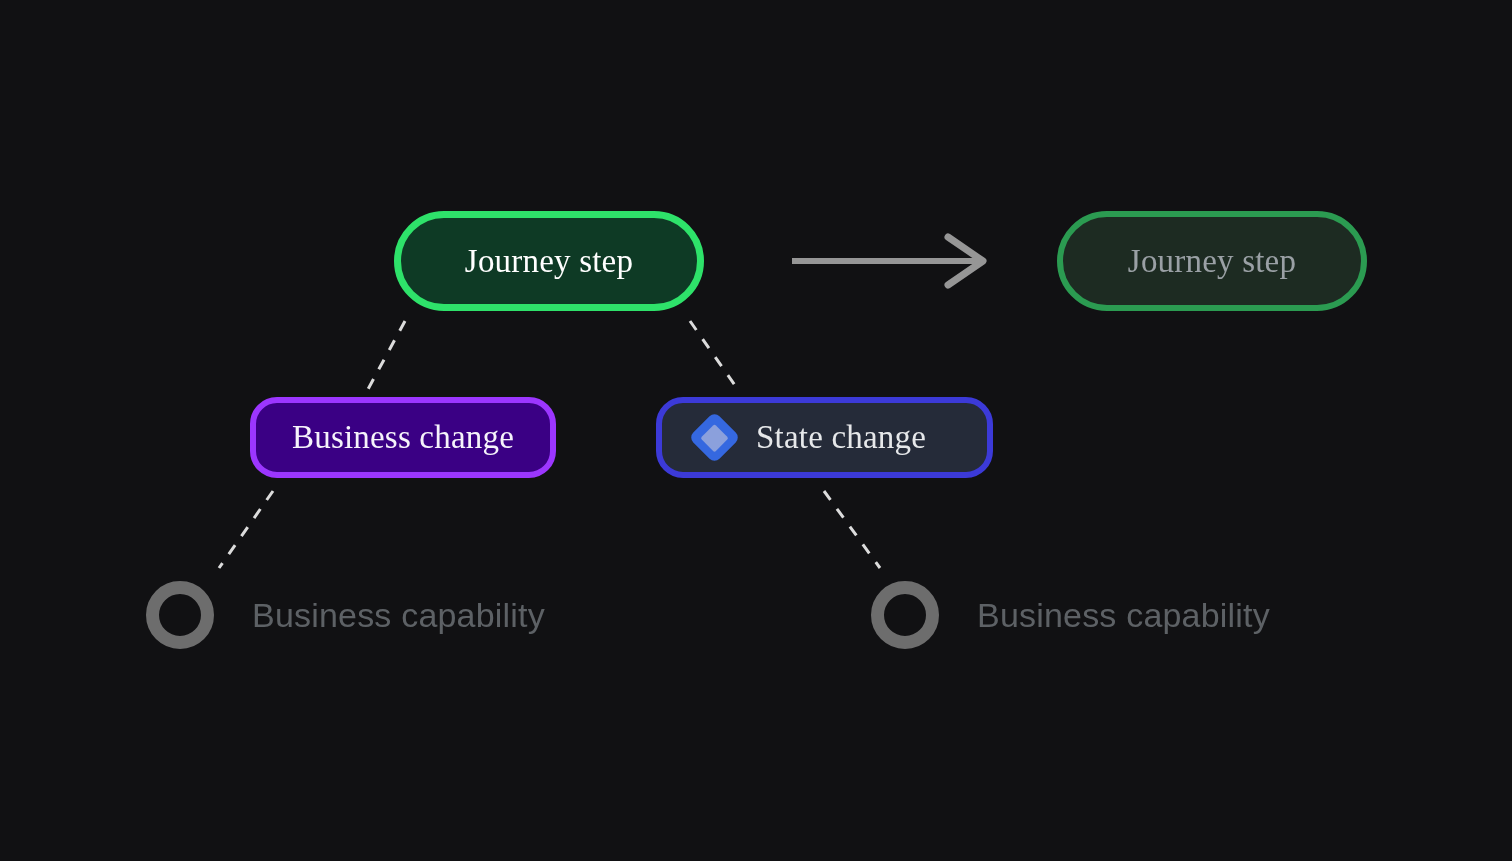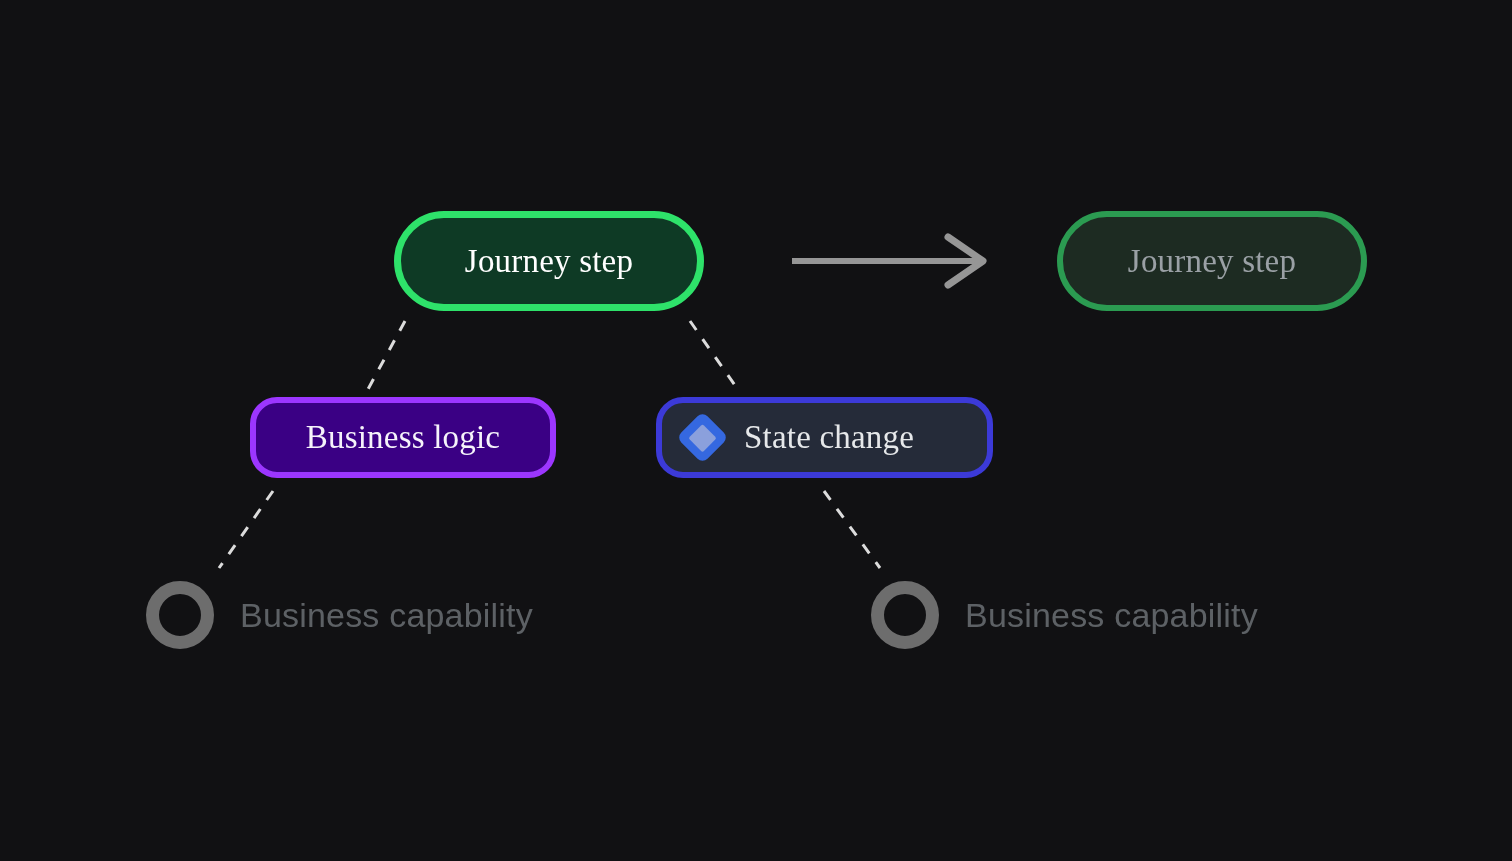--- a/index.html
+++ b/index.html
@@ -67,41 +67,41 @@
     color:var(--business-logic-text);
     border-radius:27px;
   }
   .node-state-change{
     left:656px;top:397px;width:337px;height:81px;
     border:6px solid var(--state-change-border);
     background:var(--state-change-fill);
     color:var(--state-change-text);
     border-radius:27px;
     justify-content:flex-start;
-    padding-left:14px;gap:16px;
+    padding-left:26px;gap:16px;
   }
   .diamond-wrap{
     width:52px;height:52px;flex:none;
     display:flex;align-items:center;justify-content:center;
   }
   .diamond-outer{
     width:37px;height:37px;flex:none;
     background:var(--diamond-outer);
     border-radius:7px;
     transform:rotate(45deg);
     display:flex;align-items:center;justify-content:center;
   }
   .diamond-inner{
     width:20px;height:20px;
     background:var(--diamond-inner);
     border-radius:2px;
   }
   .capability{
     position:absolute;
-    display:flex;align-items:center;gap:26px;
+    display:flex;align-items:center;gap:38px;
     font-size:34px;font-weight:500;letter-spacing:0.2px;
     color:var(--capability-text);
     white-space:nowrap;
   }
   .capability-left{left:146px;top:581px;}
   .capability-right{left:871px;top:581px;}
   .capability-circle{
     width:68px;height:68px;flex:none;box-sizing:border-box;
     border:13px solid var(--capability-ring);
     border-radius:50%;
@@ -123,21 +123,21 @@
 
   <div class="node node-journey-active">
     <span>Journey step</span>
   </div>
 
   <div class="node node-journey-target">
     <span>Journey step</span>
   </div>
 
   <div class="node node-business-logic">
-    <span>Business logic</span>
+    <span>Business change</span>
   </div>
 
   <div class="node node-state-change">
     <span class="diamond-wrap">
       <span class="diamond-outer">
         <span class="diamond-inner"></span>
       </span>
     </span>
     <span>State change</span>
   </div>

